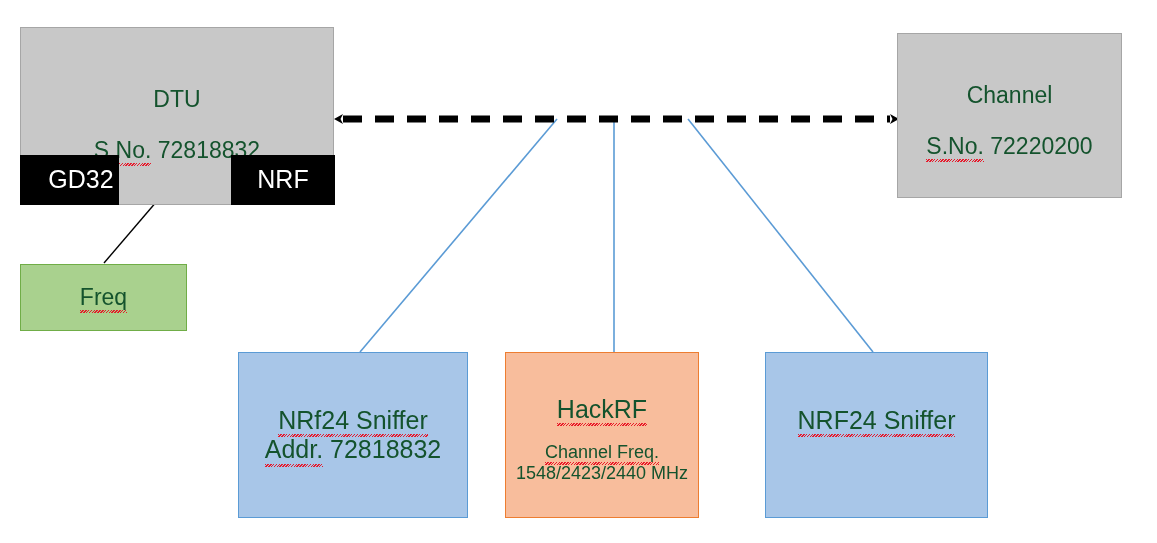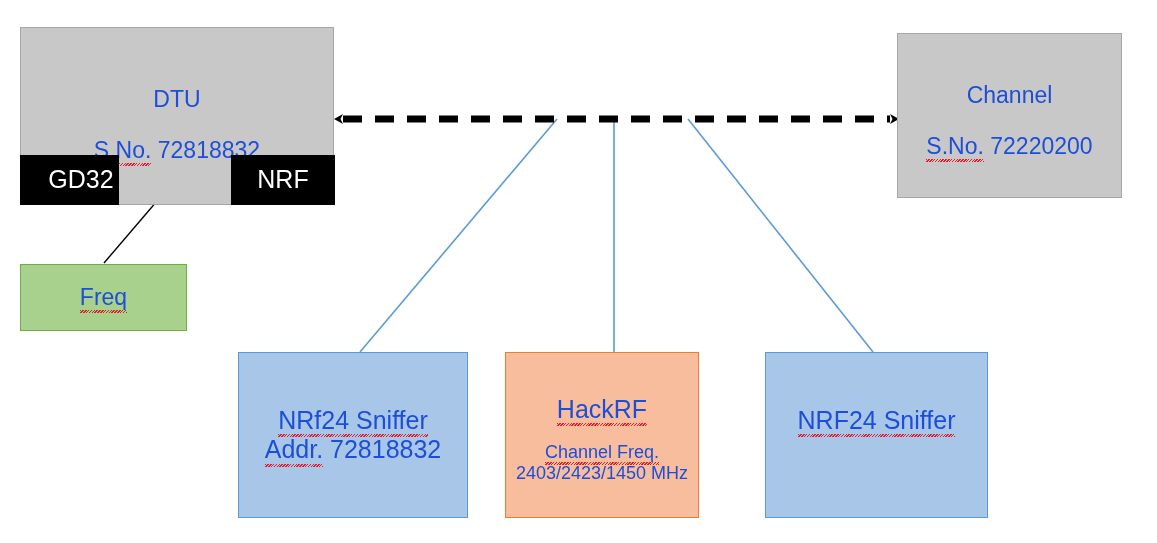--- a/index.html
+++ b/index.html
@@ -20,21 +20,21 @@
   }
   .node {
     position: absolute;
     box-sizing: border-box;
     display: flex;
     flex-direction: column;
     align-items: center;
     justify-content: center;
     text-align: center;
     line-height: 1.17;
-    color: #1d4ed8;
+    color: #14532d;
   }
 
   
   .grey-box {
     background: #c8c8c8;
     border: 1px solid #a6a6a6;
   }
   #dtu-box {
     left: 20px;
     top: 27px;
@@ -213,20 +213,20 @@
   </div>
 
   <div class="node" id="sniffer-left-box">
     <div class="line1"><span>​</span><span class="sp">NRf24 Sniffer</span></div>
     <div class="line2"><span class="sp">Addr.</span><span>&nbsp;</span><span>72818832</span></div>
   </div>
 
   <div class="node" id="hackrf-box">
     <div class="line1"><span class="sp">HackRF</span></div>
     <div class="line2"><span>​</span><span class="sp">Channel Freq.</span></div>
-    <div class="line3">2403/2423/1450 MHz</div>
+    <div class="line3">1548/2423/2440 MHz</div>
   </div>
 
   <div class="node" id="sniffer-right-box">
     <div class="line1"><span class="sp">NRF24 Sniffer</span></div>
   </div>
 
 </div>
 
 </body></html>

